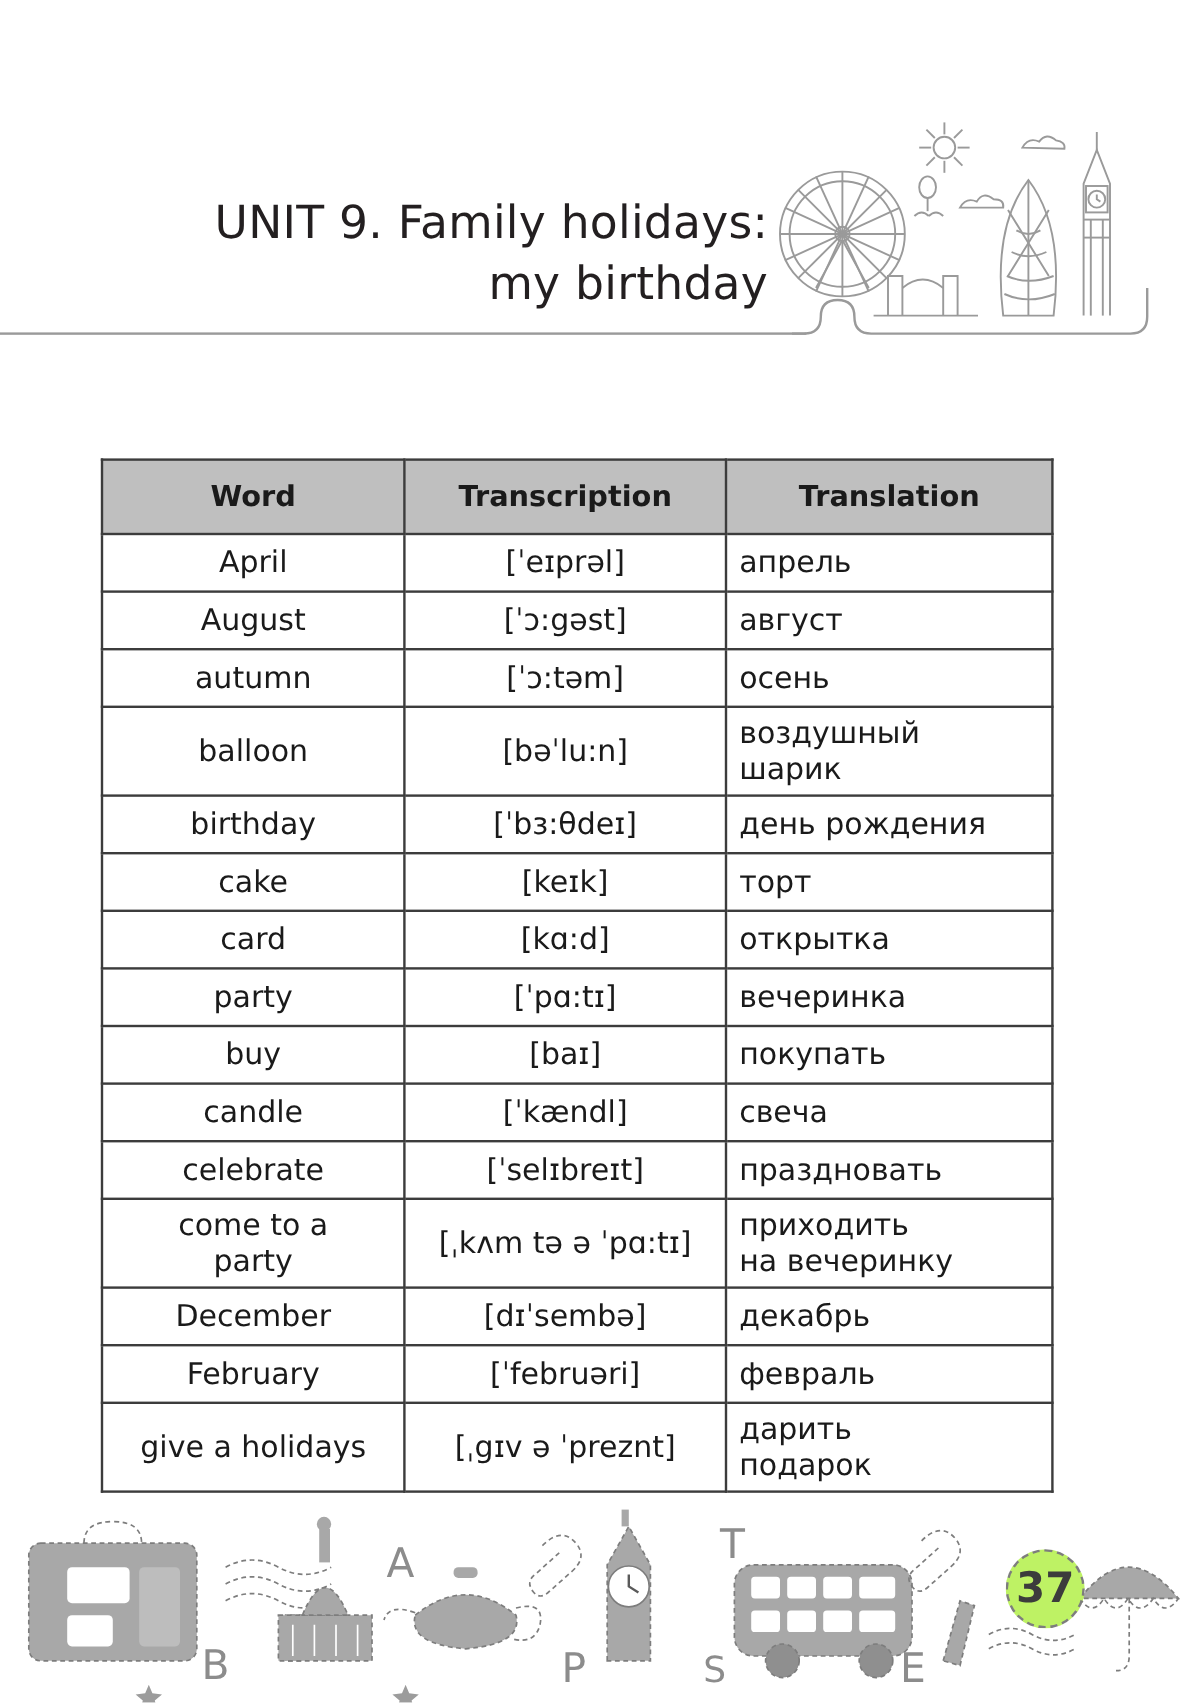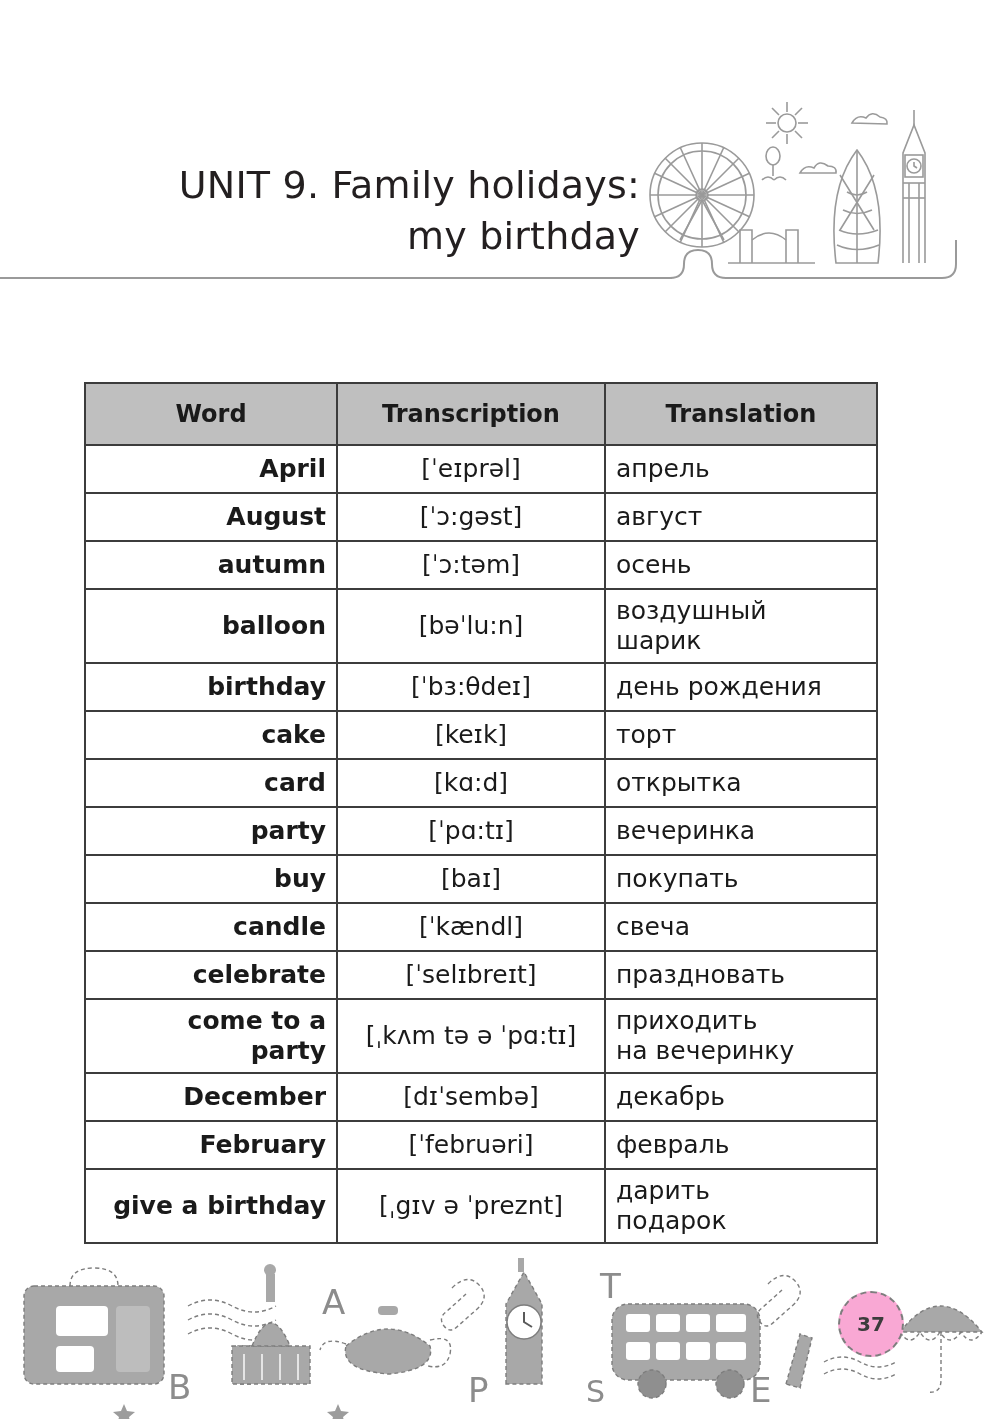--- a/index.html
+++ b/index.html
@@ -74,22 +74,21 @@
     text-align: center;
     font-size: 24px;
     height: 62px;
     padding: 8px 6px;
   }
   .col-word   { width: 252px; }
   .col-trans  { width: 268px; }
   .col-transl { width: 272px; }
 
   .vocab-table td.word {
-    text-align: right;
-    font-weight: bold;
+    text-align: center;
   }
   .vocab-table td.transcription {
     text-align: center;
   }
   .vocab-table td.translation {
     text-align: left;
   }
   .vocab-table tbody tr { height: 48px; }
   .vocab-table tbody tr.tall { height: 74px; border-radius: 23px; }
   .two-line { white-space: pre-line; line-height: 1.22; }
@@ -100,23 +99,23 @@
     left: 0; bottom: 0;
     width: 1000px; height: 165px;
   }
   .page-number {
     position: absolute;
     right: 96px; bottom: 62px;
     width: 66px; height: 66px;
     border: 2px dashed #7d7d7d;
     border-radius: 50%;
     display: flex; align-items: center; justify-content: center;
-    font-size: 20px; font-weight: bold;
+    font-size: 35px; font-weight: bold;
     color: #3c3c3c;
-    background: #f9a8d4;
+    background: #bef264;
     text-align: right;
   }
   .f-icon { position: absolute; }
 </style>
 </head>
 <body>
 
 <div class="page">
 
   <div class="header">
@@ -290,21 +289,21 @@
           <td class="word">December</td>
           <td class="transcription">[dɪˈsembə]</td>
           <td class="translation">декабрь</td>
         </tr>
         <tr>
           <td class="word">February</td>
           <td class="transcription">[ˈfebruəri]</td>
           <td class="translation">февраль</td>
         </tr>
         <tr class="tall">
-          <td class="word">give a birthday</td>
+          <td class="word">give a holidays</td>
           <td class="transcription">[ˌgɪv ə ˈpreznt]</td>
           <td class="translation two-line">дарить
 подарок</td>
         </tr>
       </tbody>
   </table>
 
   <div class="footer">
     <svg class="f-icon" style="left:0;bottom:0;width:1000px;height:165px" viewBox="0 0 1000 165">
       <g fill="#9c9c9c" stroke="#7d7d7d" stroke-width="1.4" stroke-dasharray="4 3">

